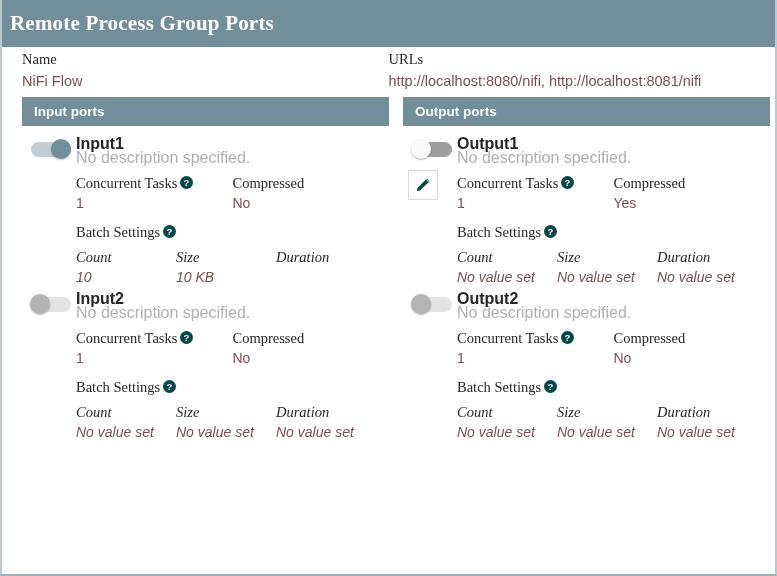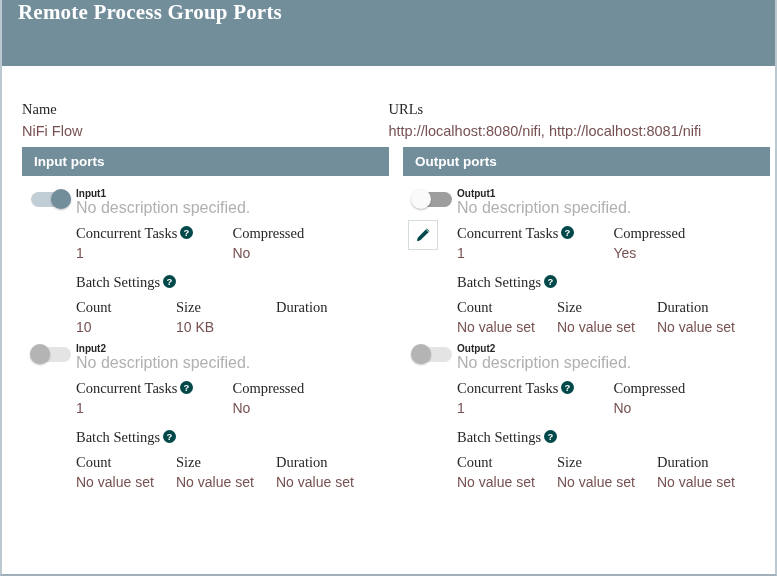--- a/index.html
+++ b/index.html
@@ -22,45 +22,45 @@
     box-sizing: border-box;
     background: #ffffff;
     border-left: 2px solid #bcc8d0;
     border-right: 2px solid #bcc8d0;
     border-bottom: 2px solid #9fb0bb;
     overflow: hidden;
   }
 
   
   .titlebar {
-    height: 66px;
+    height: 47px;
     background: #728e9b;
     display: flex;
-    align-items: flex-start;
-    padding-left: 16px;
+    align-items: center;
+    padding-left: 8px;
     box-sizing: border-box;
   }
   .titlebar .title {
     font-family: "Liberation Serif", serif;
     font-weight: bold;
     font-size: 21px;
     color: #ffffff;
     letter-spacing: 0.2px;
   }
 
   
   .content {
     position: relative;
     padding: 0 20px;
     box-sizing: border-box;
   }
 
   .summary-row {
     display: flex;
-    padding-top: 34px;
+    padding-top: 3px;
   }
   .summary-col {
     width: 380px;
   }
   .summary-col.right { padding-left: 0; }
   .field-label {
     font-family: "Liberation Serif", serif;
     font-size: 14.5px;
     color: #262626;
     line-height: 18px;
@@ -134,21 +134,21 @@
   .toggle.on .track { background: #c1ced6; }
   .toggle.on .knob { left: 22px; background: #728e9b; }
   .toggle.off-gray .track { background: #e4e4e4; }
   .toggle.off-gray .knob { left: 1px; background: #b4b4b4; }
   .toggle.off-white .track { background: #9e9e9e; }
   .toggle.off-white .knob { left: 1px; background: #fafafa; }
 
   .port-name {
     font-family: "Liberation Sans", sans-serif;
     font-weight: bold;
-    font-size: 10px;
+    font-size: 16px;
     color: #262626;
     line-height: 13px;
     padding-top: 1px;
   }
   .port-desc {
     font-family: Liberation Sans, sans-serif;
     font-size: 16px;
     color: #b0b0b0;
     line-height: 15px;
   }
@@ -168,21 +168,21 @@
     cursor: pointer;
   }
   .edit-button svg { display: block; }
 
   .row {
     display: flex;
     margin-top: 9px;
   }
   .row.tight { margin-top: 7px; }
   .cell-2 { width: 200px; }
-  .cell-3 { width: 100px; }
+  .cell-3 { width: 100px; font-style: italic; }
 
   .lbl {
     font-family: "Liberation Serif", serif;
     font-size: 14.5px;
     color: #262626;
     line-height: 18px;
     white-space: nowrap;
   }
   .val {
     font-family: "Liberation Sans", sans-serif;

